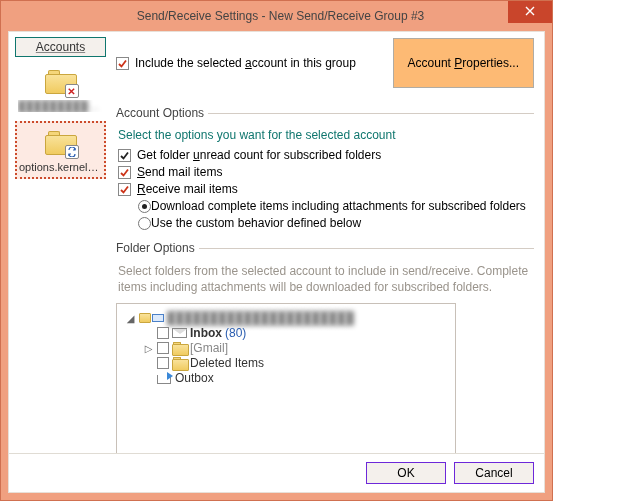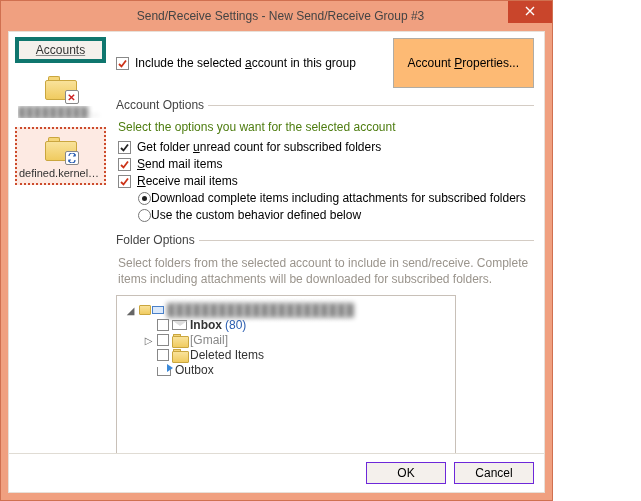--- a/index.html
+++ b/index.html
@@ -41,21 +41,21 @@
   }
   .left-col {
     width: 103px;
     padding: 5px 6px;
     display: flex;
     flex-direction: column;
     gap: 4px;
   }
   .accounts-header {
     text-align: center;
-    border: 4px solid #0f766e;
+    border: 1px solid #0f766e;
     background: #f4f0ec;
     padding: 2px 0;
     color: #333;
     text-decoration: underline;
     text-decoration-color: #888;
   }
   .acct-item {
     border: 1px solid transparent;
     padding: 8px 2px 4px 2px;
     text-align: center;
@@ -77,21 +77,21 @@
   .right-col {
     flex: 1;
     padding: 6px 10px 6px 4px;
     overflow: hidden;
     display: flex;
     flex-direction: column;
   }
   .top-row {
     display: flex;
     align-items: center;
-    margin-bottom: 10px;
+    margin-bottom: 18px;
   }
   .chk { display: flex; align-items: center; gap: 6px; }
   .checkbox {
     width: 13px; height: 13px;
     border: 1px solid #888;
     display: inline-flex;
     align-items: center; justify-content: center;
     background: #fff;
   }
   .checkbox.red svg path { stroke: #cc3318; }
@@ -109,21 +109,21 @@
   fieldset {
     border: none;
     border-top: 1px solid #d4ccc4;
     margin: 0 0 8px 0;
     padding: 6px 0 0 0;
   }
   legend {
     padding: 0 4px 0 0;
     color: #444;
   }
-  .opt-desc { color: #4d7c0f; margin: 2px 0 6px 2px; }
+  .opt-desc { color: #0f766e; margin: 2px 0 6px 2px; }
   .grey-desc { color: #9a948c; margin: 2px 0 8px 2px; line-height: 1.35; }
   .opt-row { display: flex; align-items: center; gap: 6px; margin: 3px 0 3px 2px; }
   .radio-group { margin-left: 22px; }
   .radio-row { display: flex; align-items: center; gap: 0; margin: 3px 0; }
   .radio {
     width: 13px; height: 13px; border: 1px solid #777; border-radius: 50%;
     display: inline-flex; align-items: center; justify-content: center; background: #fff;
   }
   .radio .dot { width: 5px; height: 5px; border-radius: 50%; background: #222; display: none; }
   .radio.checked .dot { display: block; }
@@ -215,21 +215,21 @@
           <div class="folder-icon">
             <div class="tab"></div>
               <div class="body"></div>
             <div class="badge arrows">
               <svg viewBox="0 0 10 10">
                   <path d="M2 3 A3 3 0 0 1 8 3 M8 7 A3 3 0 0 1 2 7" fill="none" stroke="#2a5db0" stroke-width="1.2"></path>
                   <path d="M8 1 L8 3 L6 3 M2 9 L2 7 L4 7" fill="none" stroke="#2a5db0" stroke-width="1.2"></path>
                 </svg>
             </div>
           </div>
-          <div class="acct-label">defined.kernel0...</div>
+          <div class="acct-label">options.kernel0...</div>
         </div>
       </div>
 
       <div class="right-col">
 
         <div class="top-row">
           <label class="chk">
             <span class="checkbox red">
               <svg viewBox="0 0 11 11">
                   <path d="M2 6 L4.5 8.5 L9 2.5" fill="none" stroke-width="1.8"></path>

